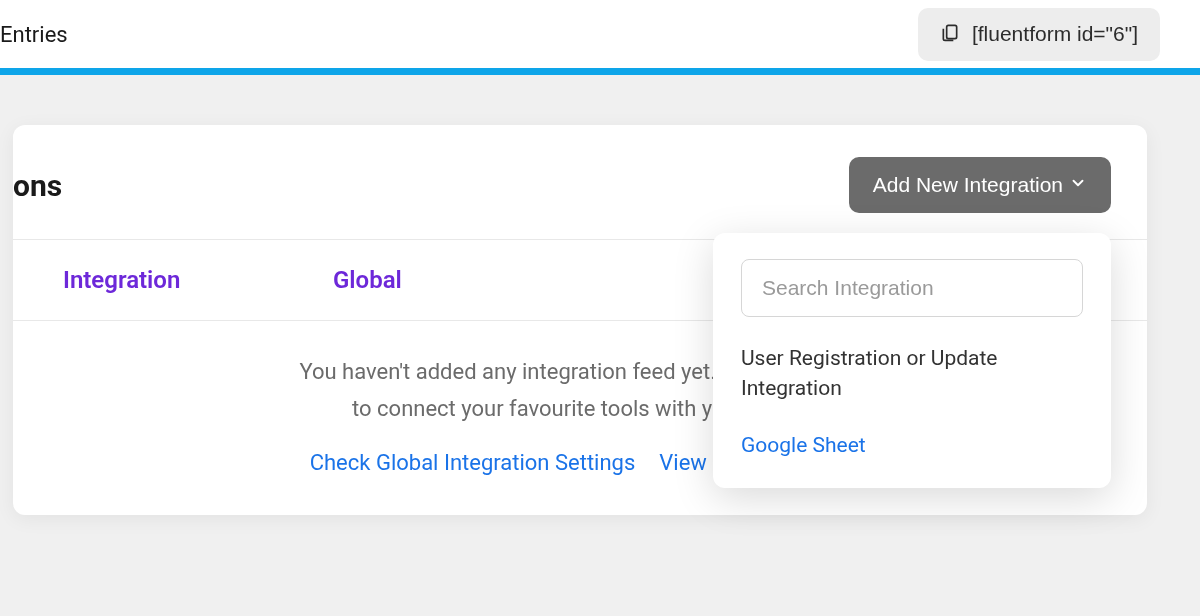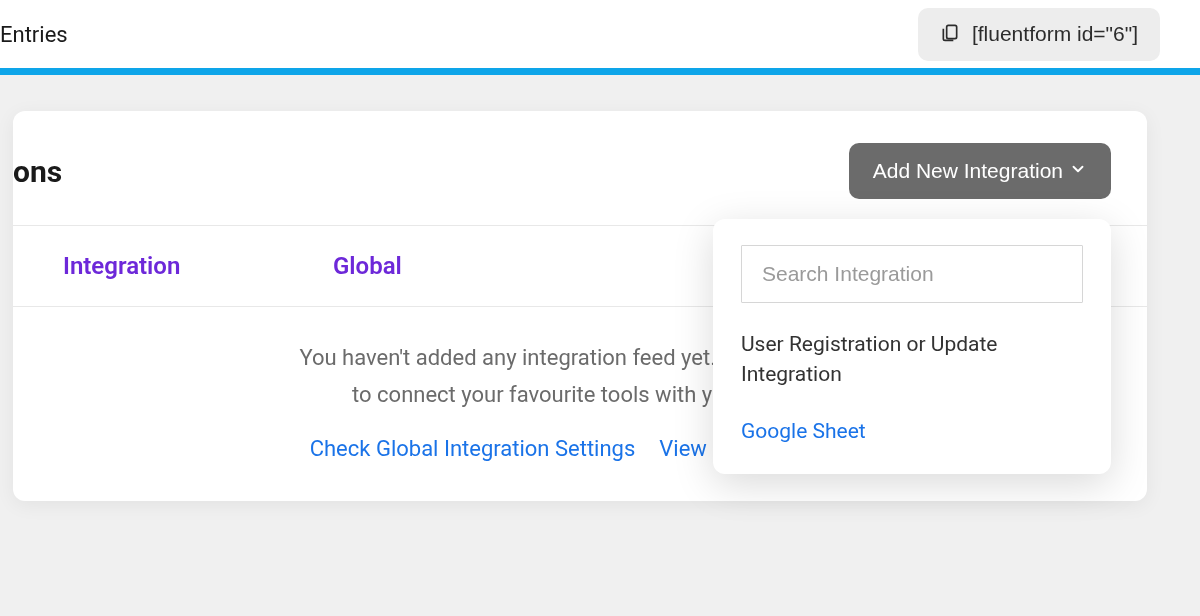--- a/index.html
+++ b/index.html
@@ -47,21 +47,21 @@
     gap: 12px;
     cursor: pointer;
     font-weight: 500;
   }
   .pill-button svg {
     width: 20px;
     height: 20px;
   }
   .main-area {
     padding: 13px;
-    margin-top: 23px;
+    margin-top: 37px;
   }
   .panel {
     background: #ffffff;
     border-radius: 12px;
     margin: 0 40px 0 0;
     box-shadow: 0 4px 20px rgba(0,0,0,0.06);
     position: relative;
     min-height: 380px;
   }
   .panel-header {
@@ -133,21 +133,21 @@
     width: 398px;
     background: #ffffff;
     border-radius: 12px;
     box-shadow: 0 10px 40px rgba(0,0,0,0.15);
     padding: 26px 28px 28px 28px;
     z-index: 10;
   }
   .search-input {
     width: 100%;
     border: 1px solid #d6d6d6;
-    border-radius: 1px;
+    border-radius: 8px;
     padding: 16px 20px;
     font-size: 21px;
     color: #0f172a;
     outline: none;
   }
   .search-input::placeholder {
     color: #9a9a9a;
   }
   .dropdown-item {
     display: block;

